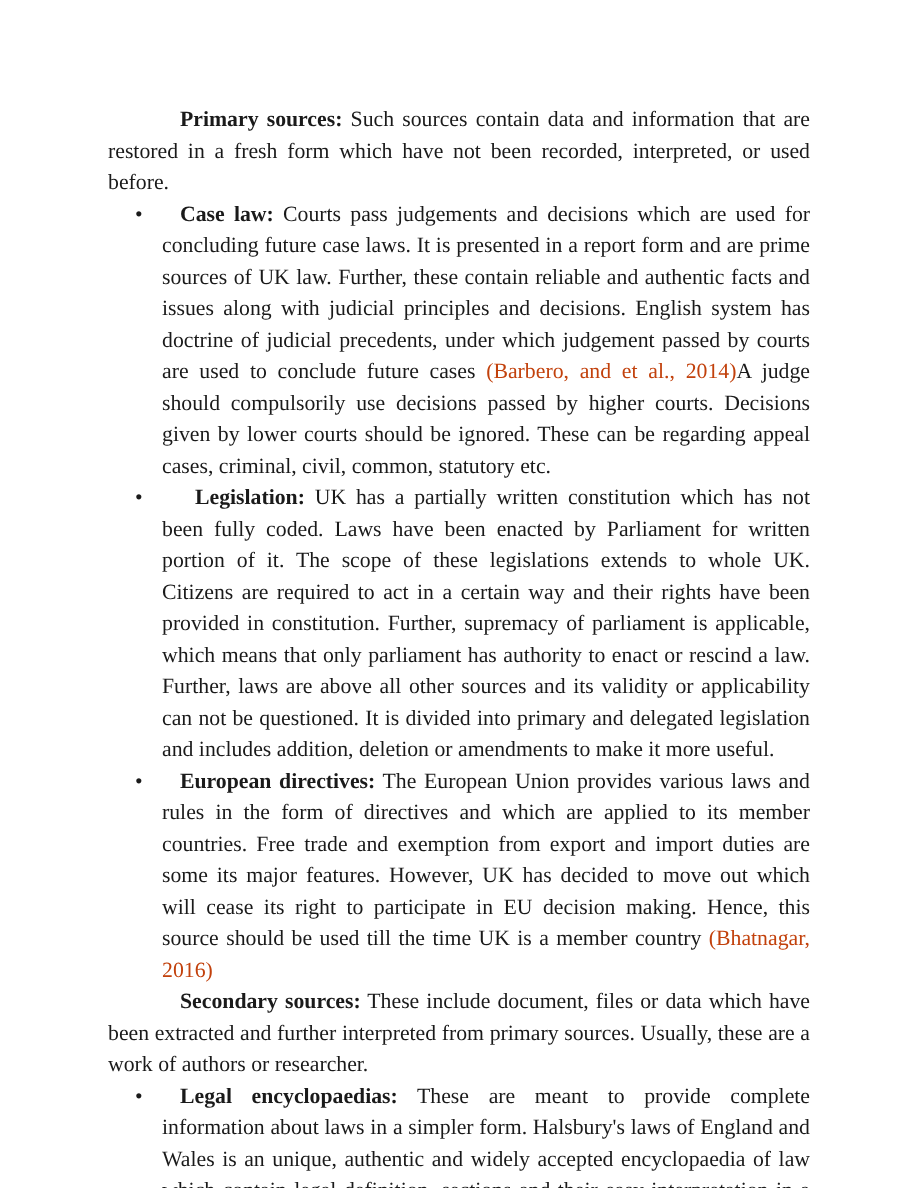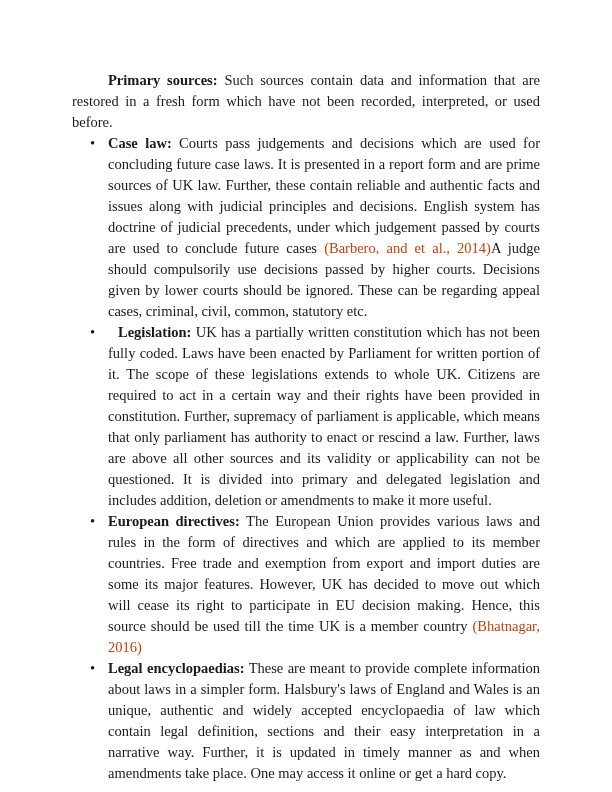--- a/index.html
+++ b/index.html
@@ -33,34 +33,36 @@
     position: absolute;
     left: -18px;
     top: 0;
     text-indent: 0;
   }
   .bullet.extra-indent {
     text-indent: 10px;
   }
   .bold {
     font-weight: 700;
+    margin-left: 12px;
   }
   .cite {
     color: #c2410c;
   }
 </style>
 </head>
 <body>
 
 <div class="page">
 
   <p class="para"><span class="bold">Primary sources:</span><span> Such sources contain data and information that are restored in a fresh form which have not been recorded, interpreted, or used before.</span></p>
 
   <div class="bullet"><span class="marker">•</span><span class="bold">Case law:</span><span> Courts pass judgements and decisions which are used for concluding future case laws. It is presented in a report form and are prime sources of UK law. Further, these contain reliable and authentic facts and issues along with judicial principles and decisions. English system has doctrine of judicial precedents, under which judgement passed by courts are used to conclude future cases </span><span class="cite">(Barbero, and et al., 2014)</span><span>A judge should compulsorily use decisions passed by higher courts. Decisions given by lower courts should be ignored. These can be regarding appeal cases, criminal, civil, common, statutory etc.</span></div>
 
   <div class="bullet extra-indent"><span class="marker">•</span><span class="bold">Legislation:</span><span> UK has a partially written constitution which has not been fully coded. Laws have been enacted by Parliament for written portion of it. The scope of these legislations extends to whole UK. Citizens are required to act in a certain way and their rights have been provided in constitution. Further, supremacy of parliament is applicable, which means that only parliament has authority to enact or rescind a law. Further, laws are above all other sources and its validity or applicability can not be questioned. It is divided into primary and delegated legislation and includes addition, deletion or amendments to make it more useful.</span></div>
 
   <div class="bullet"><span class="marker">•</span><span class="bold">European directives:</span><span> The European Union provides various laws and rules in the form of directives and which are applied to its member countries. Free trade and exemption from export and import duties are some its major features. However, UK has decided to move out which will cease its right to participate in EU decision making. Hence, this source should be used till the time UK is a member country </span><span class="cite">(Bhatnagar, 2016)</span></div>
 
+  <p class="para"><span class="bold">Secondary sources:</span><span> These include document, files or data which have been extracted and further interpreted from primary sources. Usually, these are a work of authors or researcher.</span></p>
 
   <div class="bullet"><span class="marker">•</span><span class="bold">Legal encyclopaedias:</span><span> These are meant to provide complete information about laws in a simpler form. Halsbury's laws of England and Wales is an unique, authentic and widely accepted encyclopaedia of law which contain legal definition, sections and their easy interpretation in a narrative way. Further, it is updated in timely manner as and when amendments take place. One may access it online or get a hard copy.</span></div>
 
 </div>
 
 </body></html>

